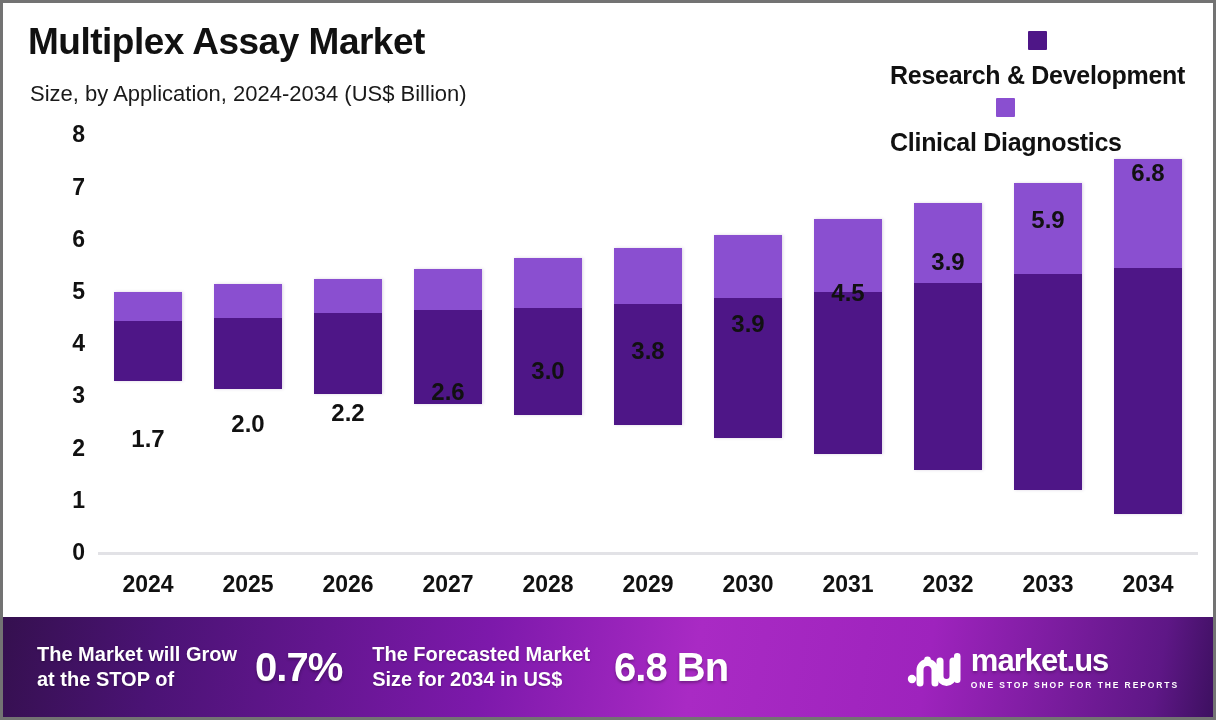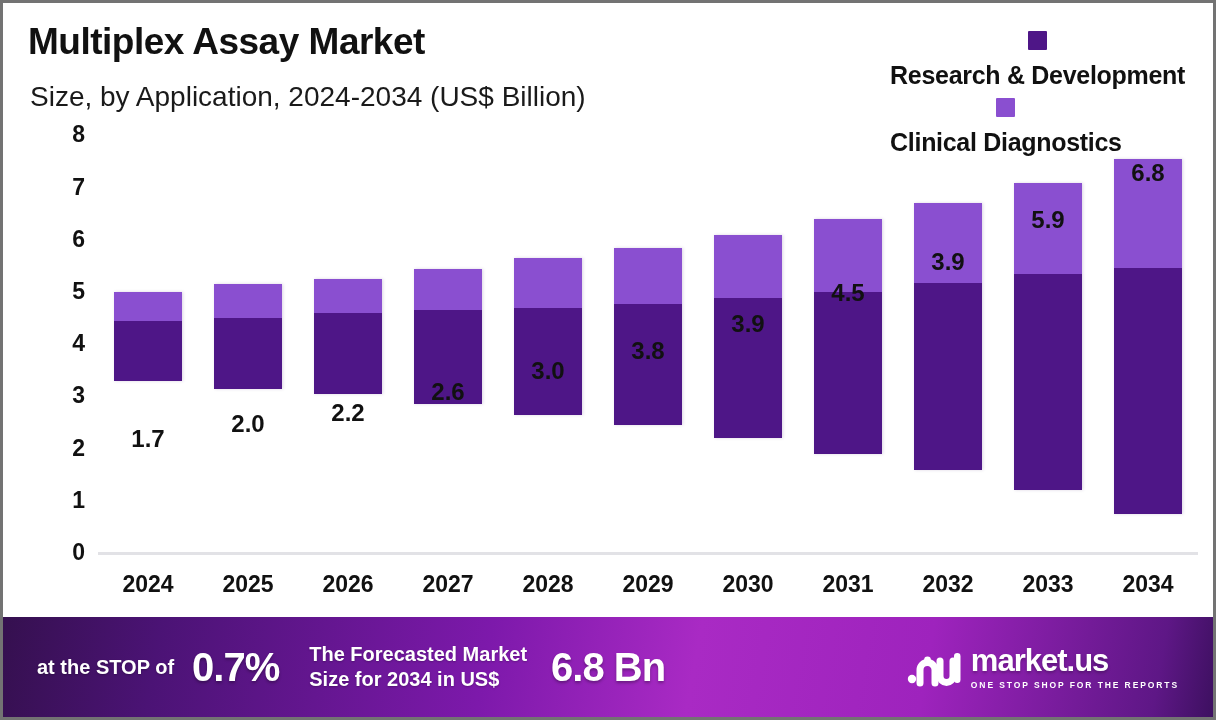--- a/index.html
+++ b/index.html
@@ -31,21 +31,21 @@
     left: 25px; top: 18px;
     font-size: 37px;
     font-weight: 800;
     letter-spacing: -0.5px;
     color: #111111;
     white-space: nowrap;
   }
   #subtitle {
     position: absolute;
     left: 27px; top: 78px;
-    font-size: 28px;
+    font-size: 22px;
     font-weight: 400;
     color: #1a1a1a;
     white-space: nowrap;
   }
 
   
   #legend {
     position: absolute;
     right: 28px; top: 28px;
     display: flex;
@@ -341,20 +341,21 @@
         <div class="xtick">2030</div>
         <div class="xtick">2031</div>
         <div class="xtick">2032</div>
         <div class="xtick">2033</div>
         <div class="xtick">2034</div>
       </div>
   </div>
 
   <div id="banner">
     <div id="cagr-block">
+      <div class="banner-text">The Market will Grow</div>
       <div class="banner-text">at the STOP of</div>
     </div>
     <div id="cagr-value" class="banner-big">0.7%</div>
 
     <div id="forecast-block">
       <div class="banner-text">The Forecasted Market</div>
       <div class="banner-text">Size for 2034 in US$</div>
     </div>
     <div id="forecast-value" class="banner-big">6.8 Bn</div>
 

